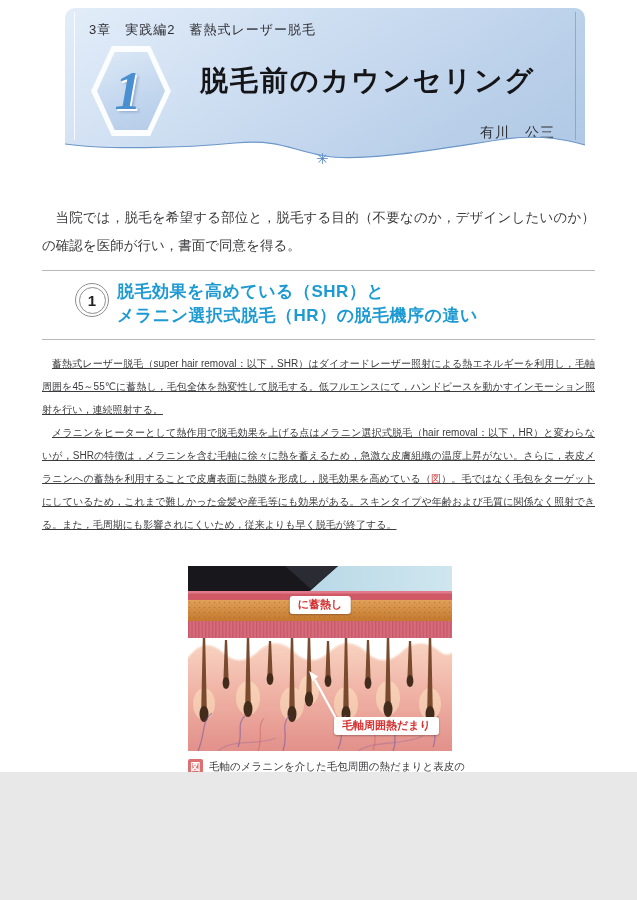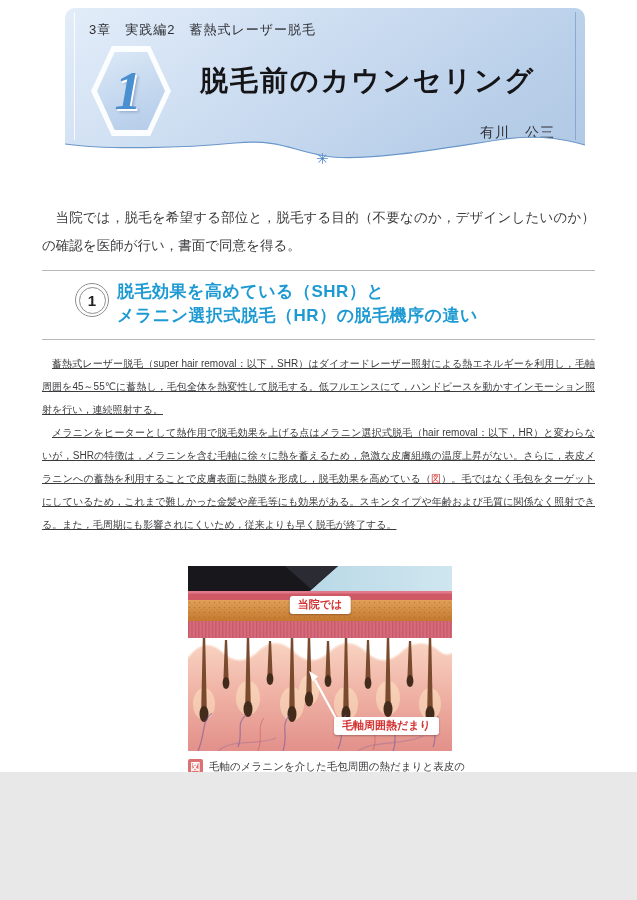--- a/index.html
+++ b/index.html
@@ -255,21 +255,21 @@
         <g fill="none" stroke="#c05555" stroke-width="1.1" opacity="0.45">
           <path d="M70,185 C76,170 68,162 76,152"></path>
           <path d="M185,184 C191,170 182,164 190,154"></path>
         </g>
 
         <g>
           <line x1="150" y1="156" x2="127" y2="114" stroke="#ffffff" stroke-width="2.2"></line>
           <polygon points="121,105 130,110.5 124.5,115.5" fill="#ffffff"></polygon>
         </g>
       </svg>
-      <div class="fig-chip fig-chip-top">当院では</div>
+      <div class="fig-chip fig-chip-top">に蓄熱し</div>
       <div class="fig-chip fig-chip-bottom">毛軸周囲熱だまり</div>
     </div>
     <div class="figure-caption">
       <div class="caption-tag">図</div>
       <div class="caption-text">毛軸のメラニンを介した毛包周囲の熱だまりと表皮のメラニンを介した熱膜形成</div>
     </div>
   </div>
 
   <div class="page-number">80</div>
 

